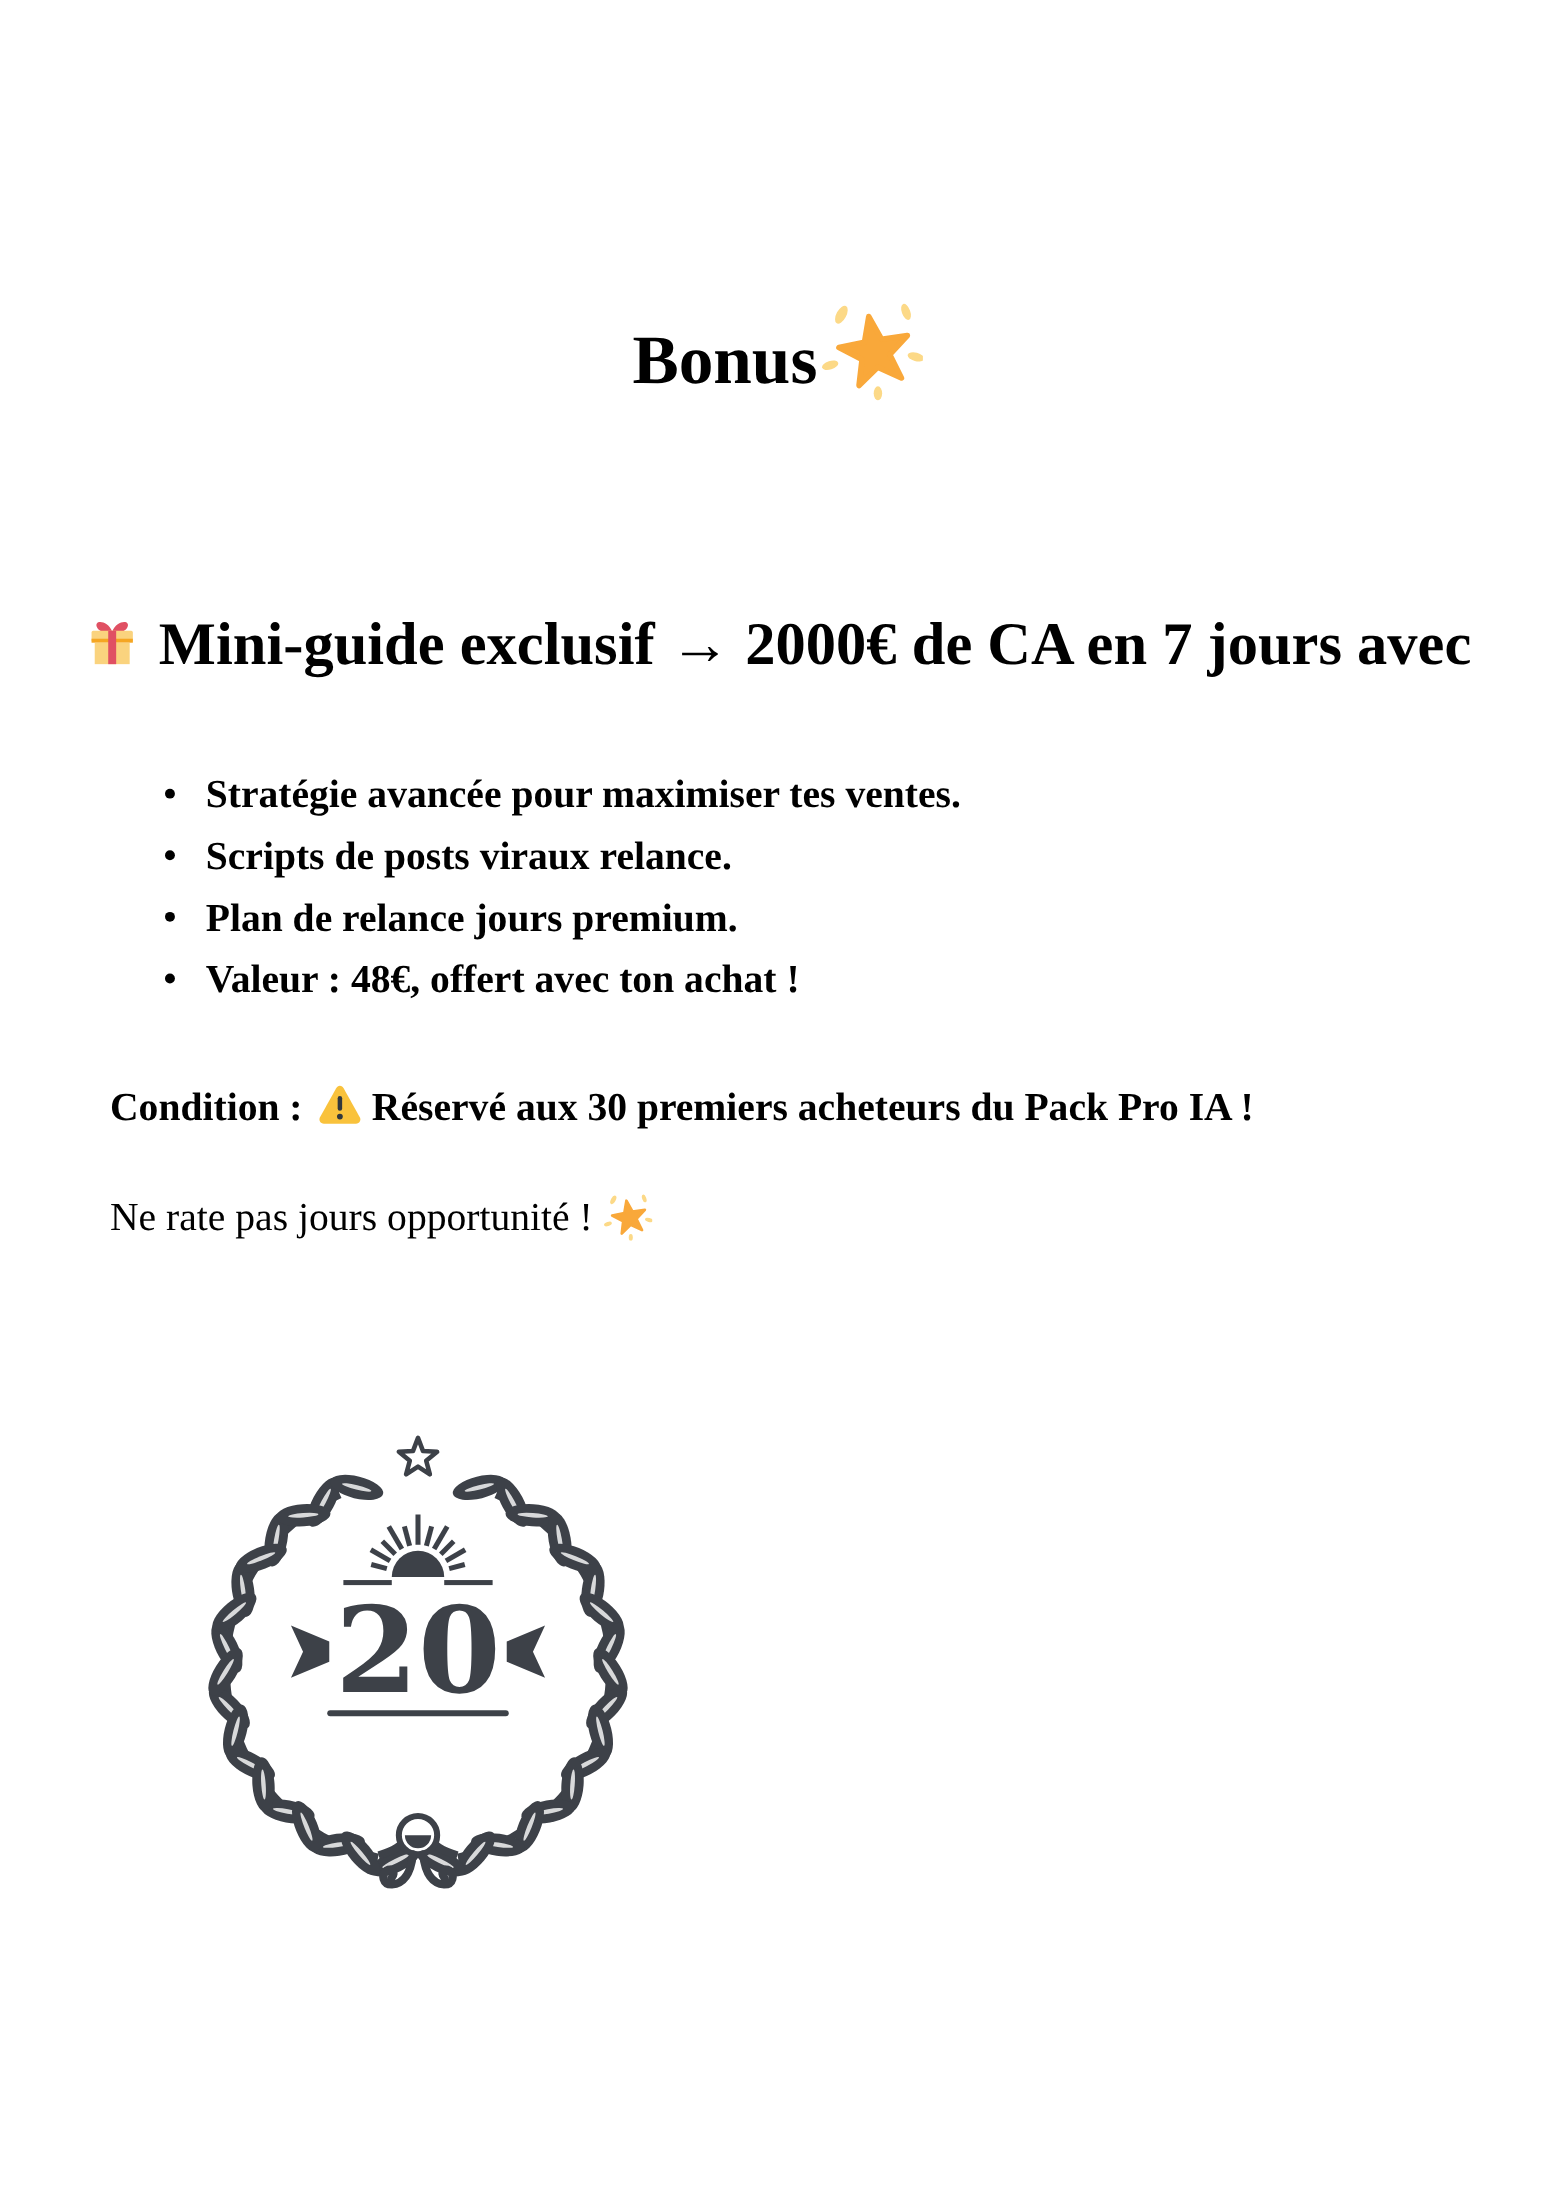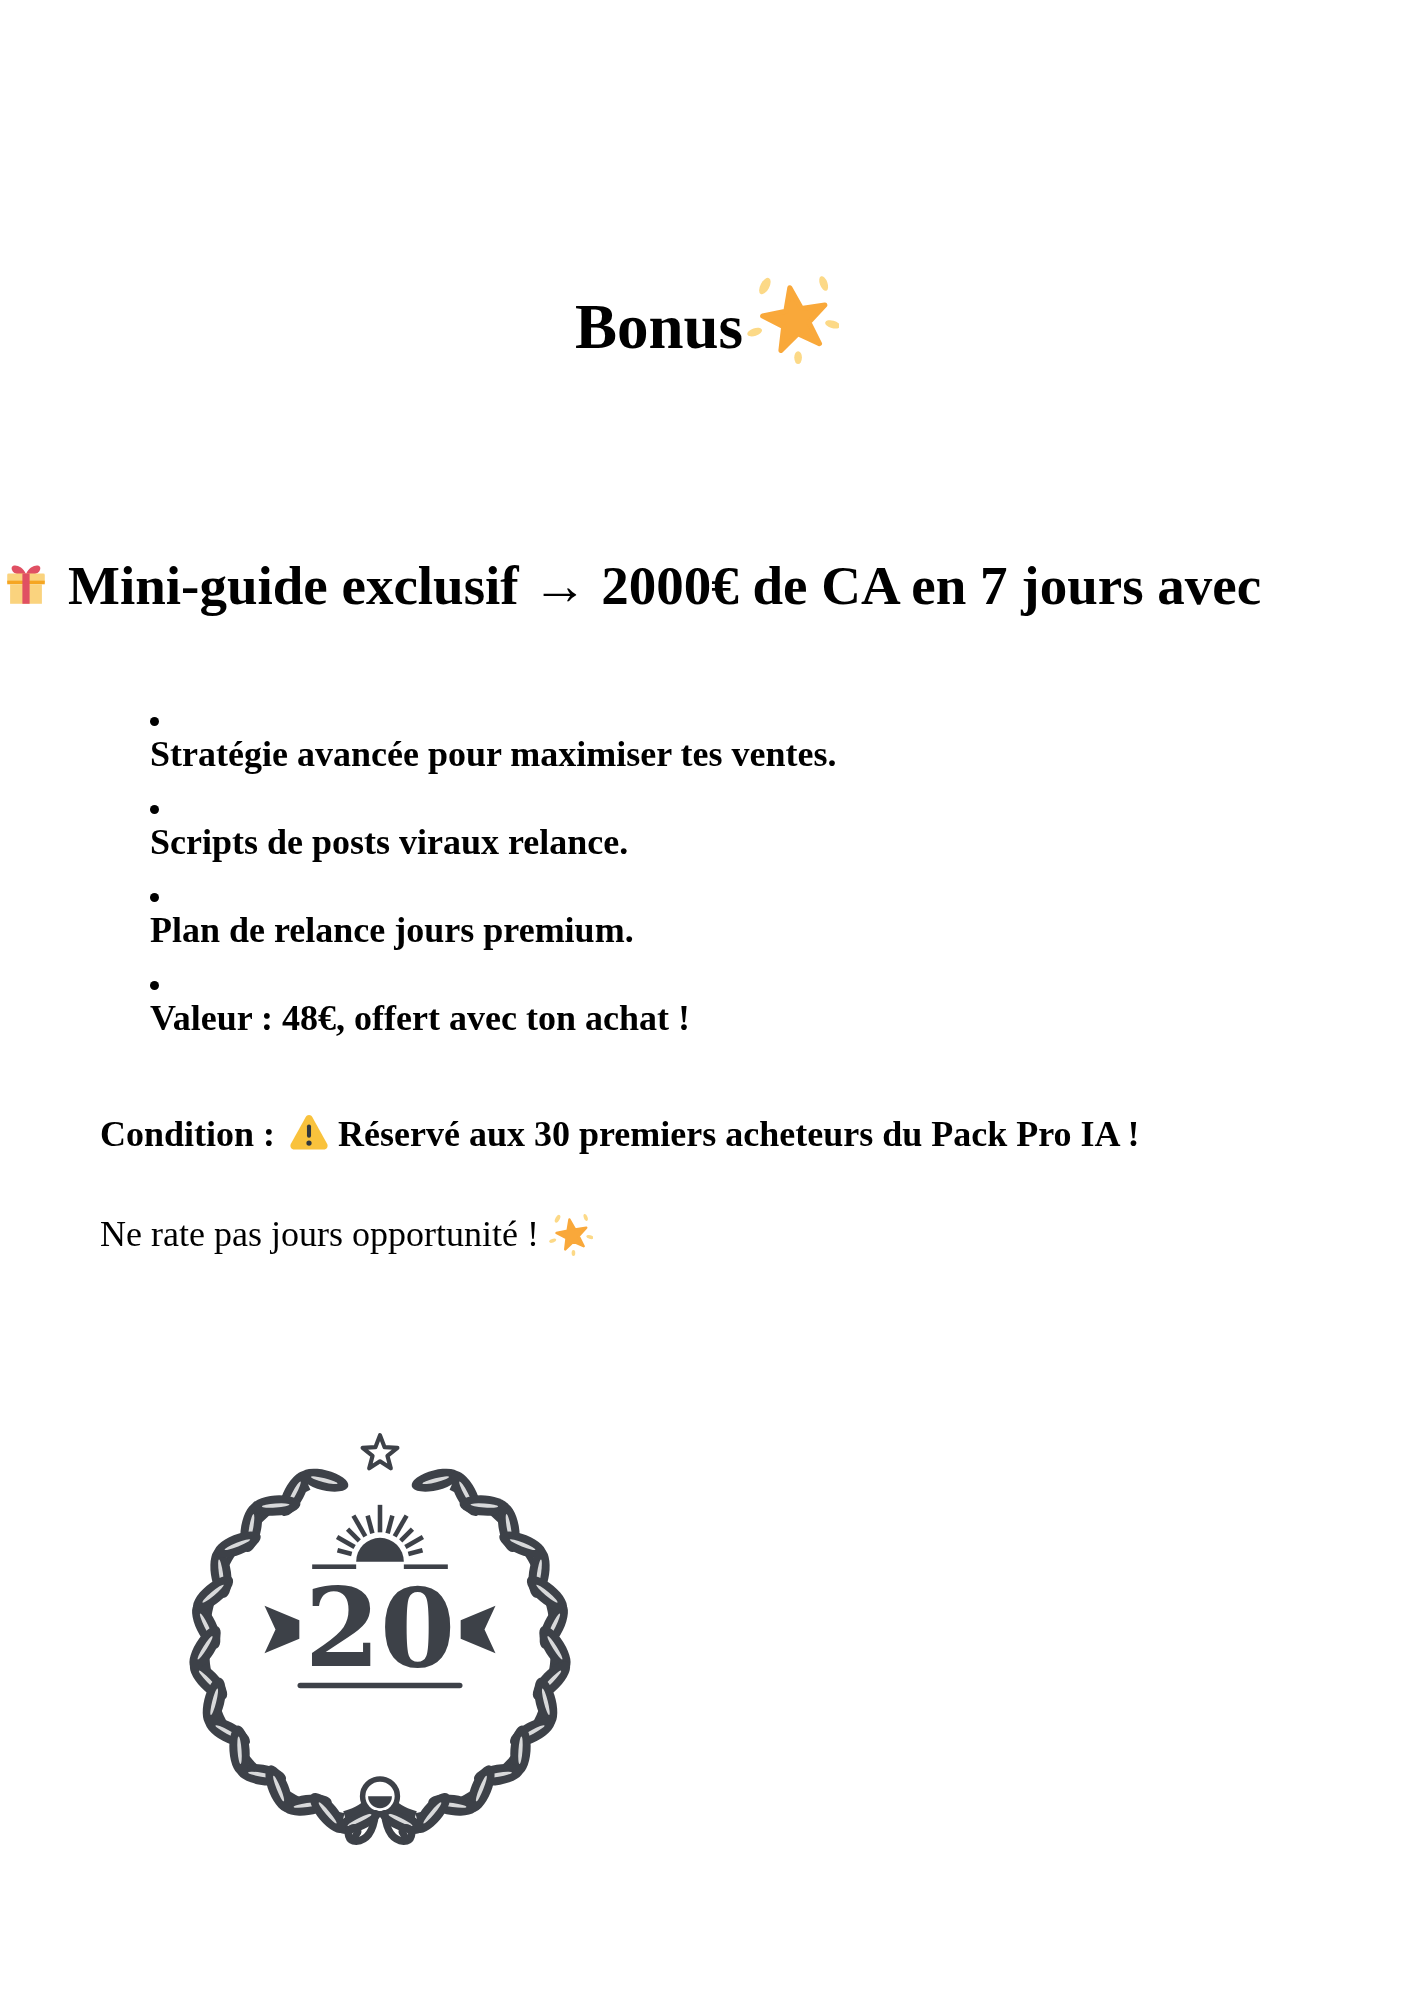--- a/index.html
+++ b/index.html
@@ -19,36 +19,37 @@
     font-size:63px;
     font-weight:bold;
     line-height:1.1;
     white-space:nowrap;
   }
   .title-block .star-lg { width:92px; height:92px; vertical-align:-16px; margin-left:4px; }
 
   
   .heading-block {
     margin-top:186px;
+    text-align:center;
     font-size:55px;
     font-weight:bold;
     line-height:72px;
   }
   .heading-block .gift { width:52px; height:52px; vertical-align:-7px; margin-right:16px; }
 
   
   .bullets {
     margin-top:72px;
     padding-left:150px;
     padding-right:120px;
     font-size:36px;
     font-weight:bold;
     line-height:56px;
   }
-  .bullet-row { display:flex;flex-direction:column; }
+  .bullet-row { display:flex; }
   .bullet-dot {
     flex:none;
     width:9px; height:9px;
     border-radius:50%;
     background:#000;
     margin:23px 28px 0 0;
   }
 
   
   .condition-line {

